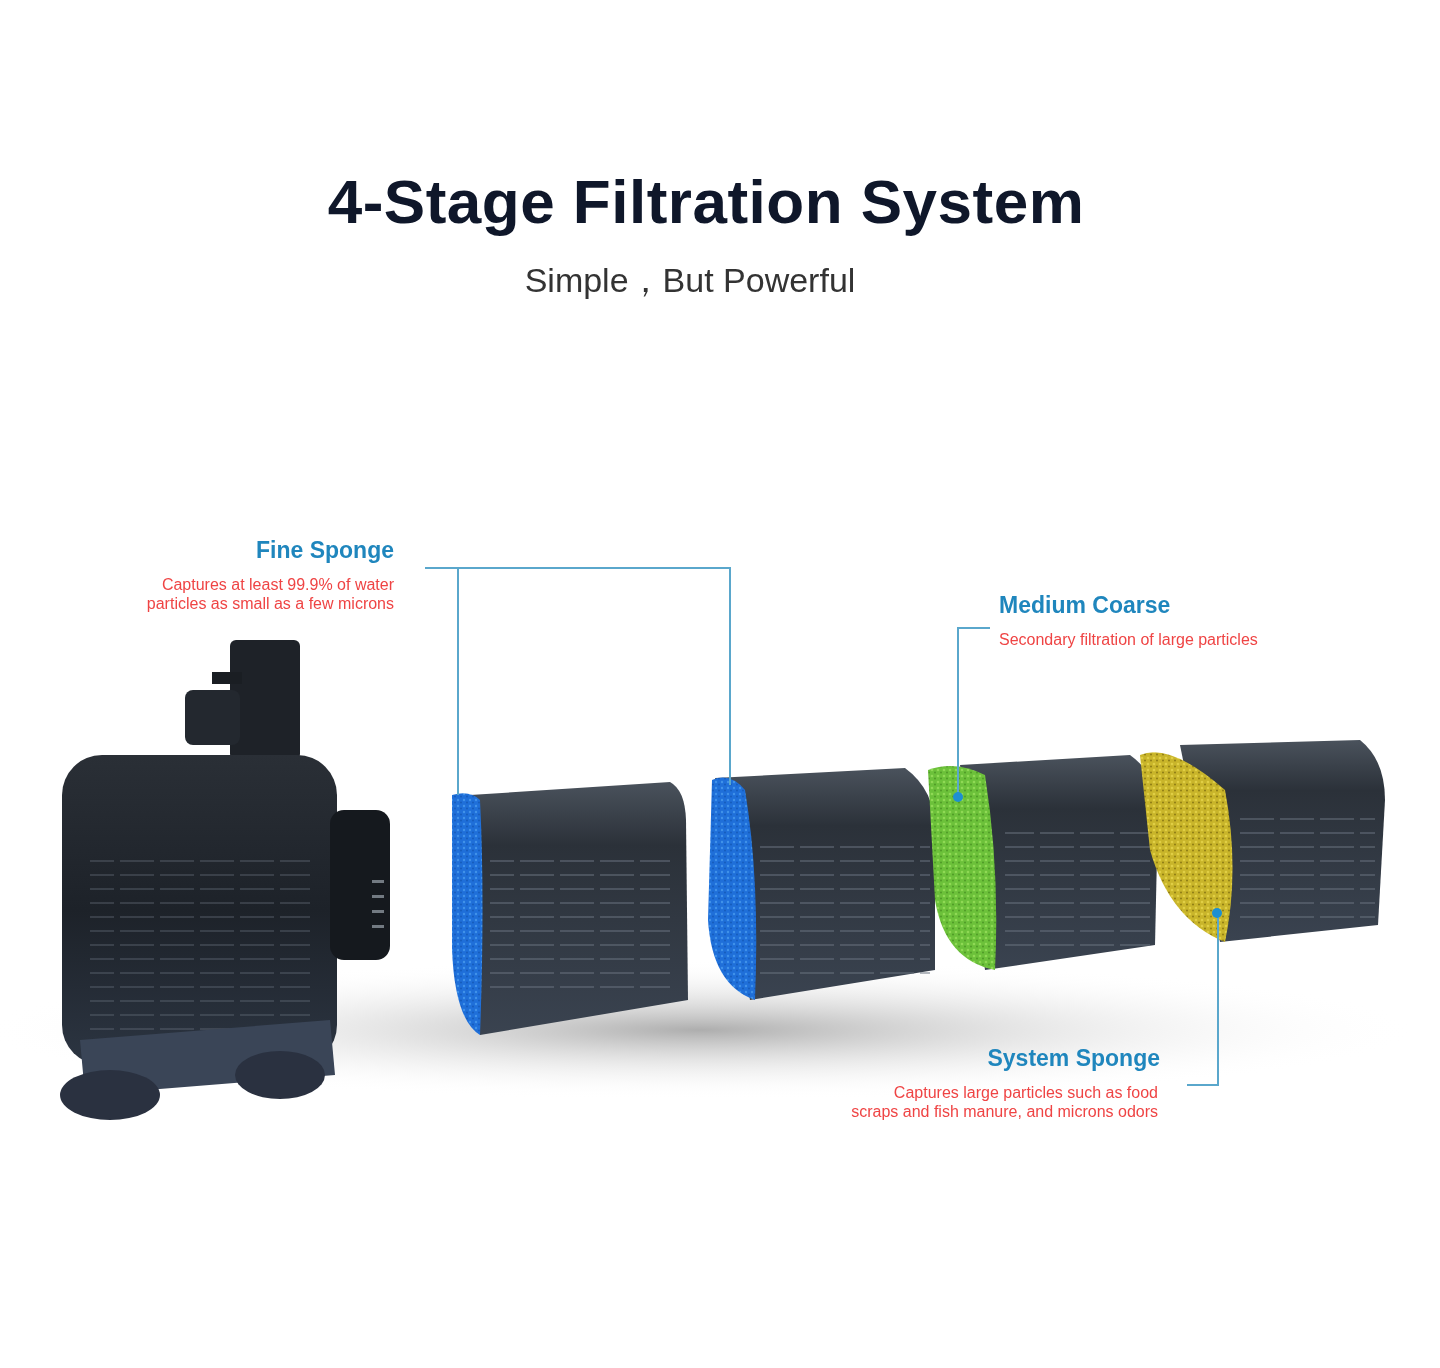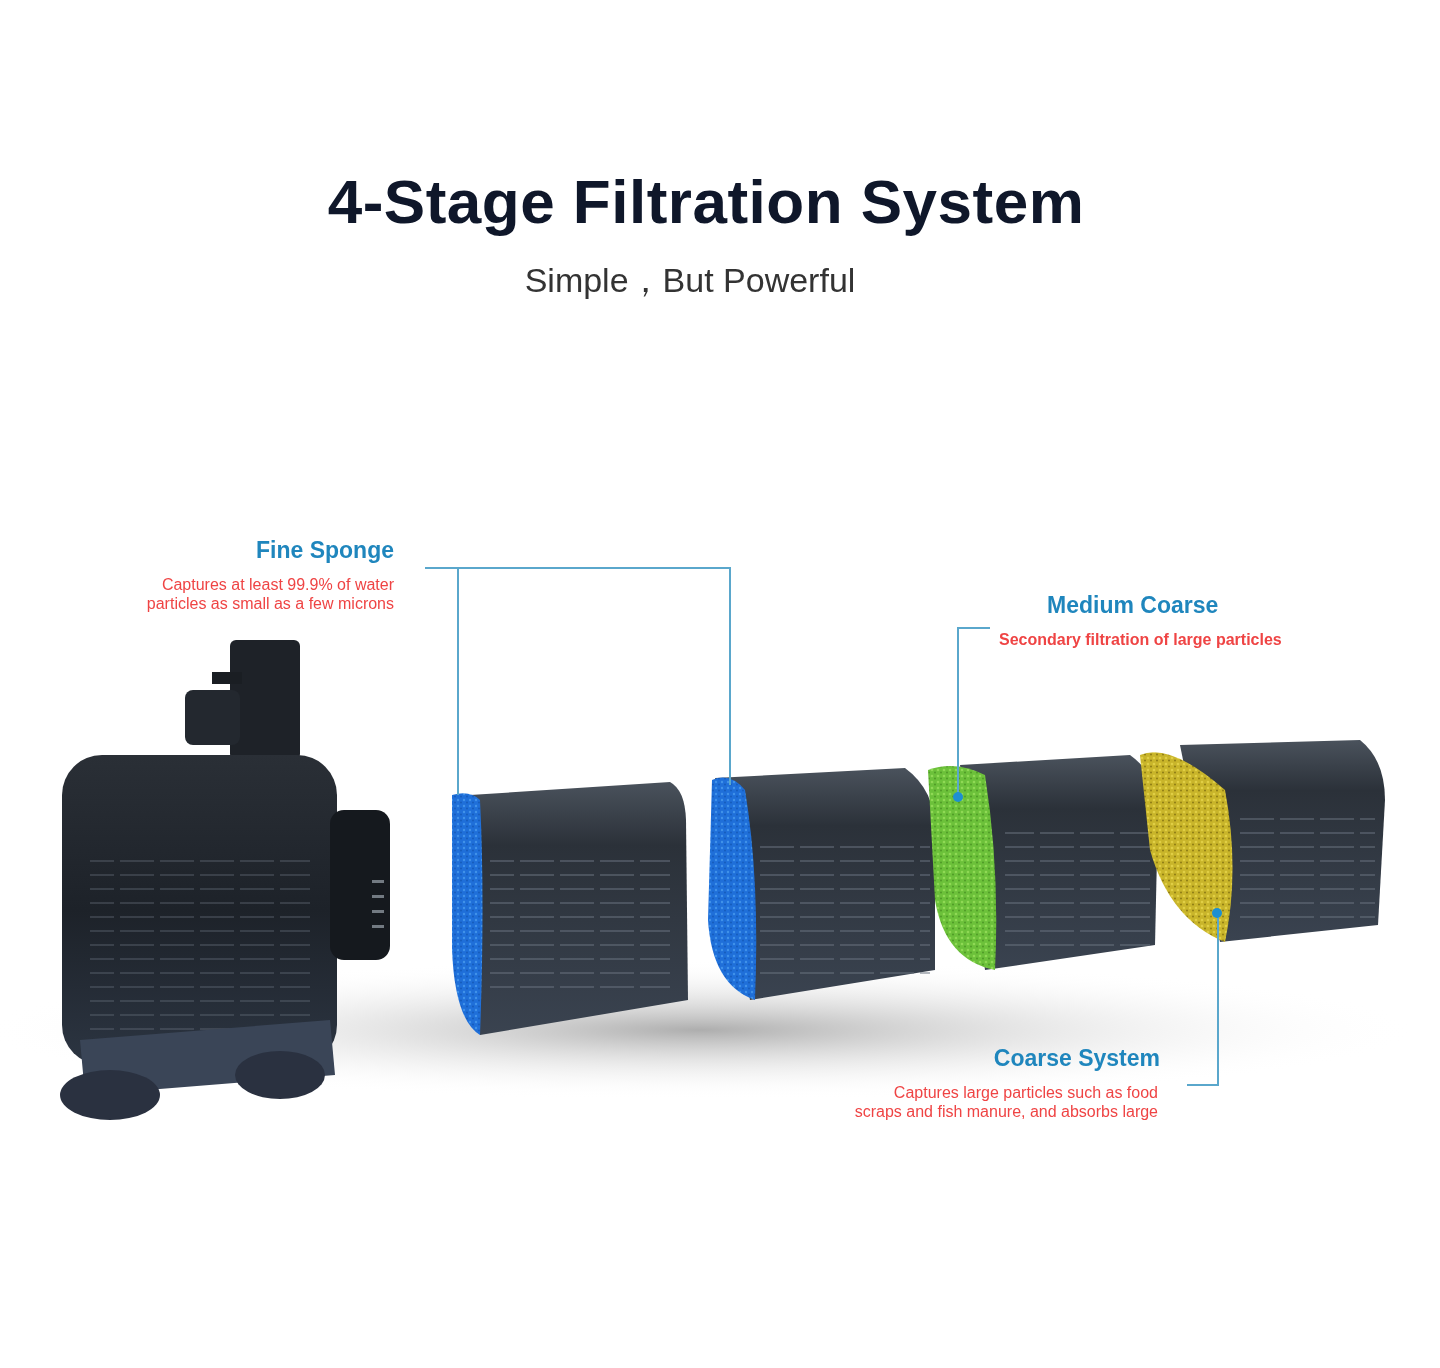--- a/index.html
+++ b/index.html
@@ -1,19 +1,19 @@
 <!DOCTYPE html>
 <html><head>
 <meta charset="utf-8">
 <style>
   html, body { margin: 0; padding: 0; background: #ffffff; }
   body { width: 1440px; height: 1368px; position: relative; overflow: hidden; font-family: "Liberation Sans", sans-serif; }
   .title { position: absolute; left: 0; width: 1412px; top: 166px; text-align: center; font-size: 62px; font-weight: bold; color: #0f172a; letter-spacing: 0.5px; }
   .subtitle { position: absolute; left: 0; width: 1380px; top: 258px; text-align: center; font-size: 34px; color: #333333; }
-  .label-head { position: absolute; font-size: 23px; font-weight: bold; color: #1f86bd; white-space: nowrap; margin-left: 48px; }
+  .label-head { position: absolute; font-size: 23px; font-weight: bold; color: #1f86bd; white-space: nowrap; }
   .label-desc { position: absolute; font-size: 16px; color: #ef4444; line-height: 19px; white-space: nowrap; }
   .r { text-align: right; }
   .stage-svg { position: absolute; left: 0; top: 0; }
 </style>
 </head>
 <body>
 
 <div class="title">4-Stage Filtration System</div>
 <div class="subtitle">Simple，But Powerful</div>
 
@@ -107,21 +107,21 @@
   <circle cx="1217" cy="913" r="5" fill="#1e8fd0"></circle>
 </svg>
 
 <div class="label-head r" style="right:1046px; top:537px;">Fine Sponge</div>
 <div class="label-desc r" style="right:1046px; top:575px;">
   <div>Captures at least 99.9% of water</div>
   <div>particles as small as a few microns</div>
 </div>
 
 <div class="label-head" style="left:999px; top:592px;">Medium Coarse</div>
-<div class="label-desc" style="left:999px; top:630px;font-weight:bold;">
+<div class="label-desc" style="left:999px; top:630px;">
   <div>Secondary filtration of large particles</div>
 </div>
 
-<div class="label-head r" style="right:280px; top:1045px;">Coarse System</div>
+<div class="label-head r" style="right:280px; top:1045px;">System Sponge</div>
 <div class="label-desc r" style="right:282px; top:1083px;margin-left:12px;">
   <div>Captures large particles such as food</div>
-  <div>scraps and fish manure, and absorbs large</div>
+  <div>scraps and fish manure, and microns odors</div>
 </div>
 
 </body></html>

